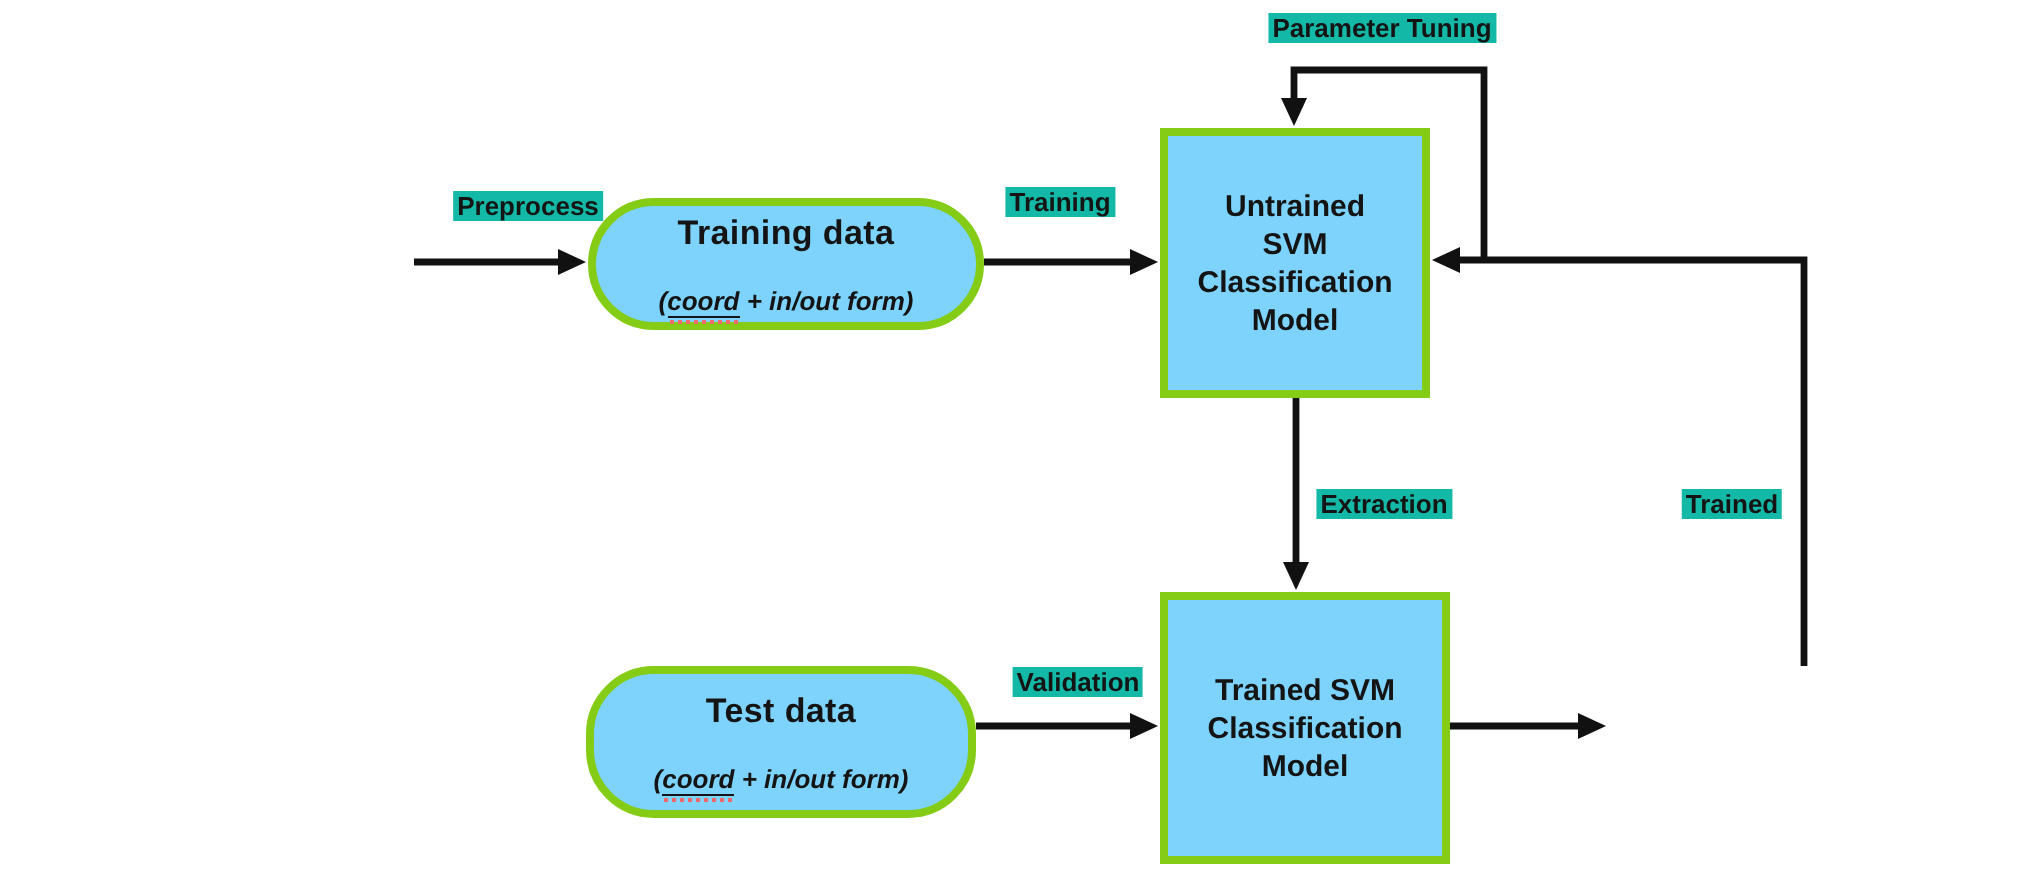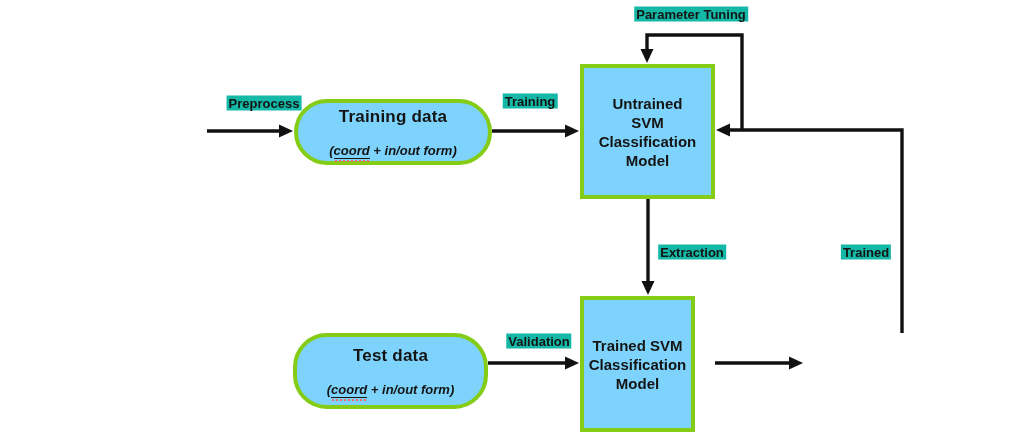--- a/index.html
+++ b/index.html
@@ -65,21 +65,21 @@
     font-weight: bold;
     font-size: 13px;
     white-space: nowrap;
     background: #14b8a6;
     padding: 0 2px;
   }
   
   #node-dataset      { left: 10px;  top: 99px;  width: 197px; height: 66px; }
   #node-training     { left: 294px; top: 99px;  width: 198px; height: 66px; }
   #node-untrained    { left: 580px; top: 64px;  width: 135px; height: 135px; }
-  #node-trained      { left: 580px; top: 296px; width: 115px; height: 136px; }
+  #node-trained      { left: 580px; top: 296px; width: 145px; height: 136px; }
   #node-testdata     { left: 293px; top: 333px; width: 195px; height: 76px; }
   #node-performance  { left: 804px; top: 333px; width: 197px; height: 61px; }
   
   #lbl-preprocess { left: 248px; top: 103px; margin-left: 16px; }
   #lbl-training   { left: 530px; top: 101px; }
   #lbl-paramtune  { left: 691px; top: 14px;  }
   #lbl-extraction { left: 692px; top: 252px; }
   #lbl-feedback   { left: 866px; top: 252px; }
   #lbl-validation { left: 539px; top: 341px; }
 </style>

